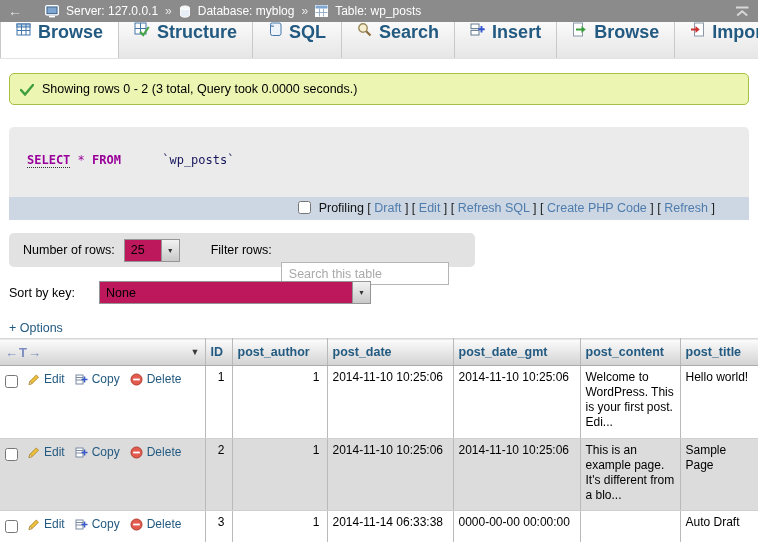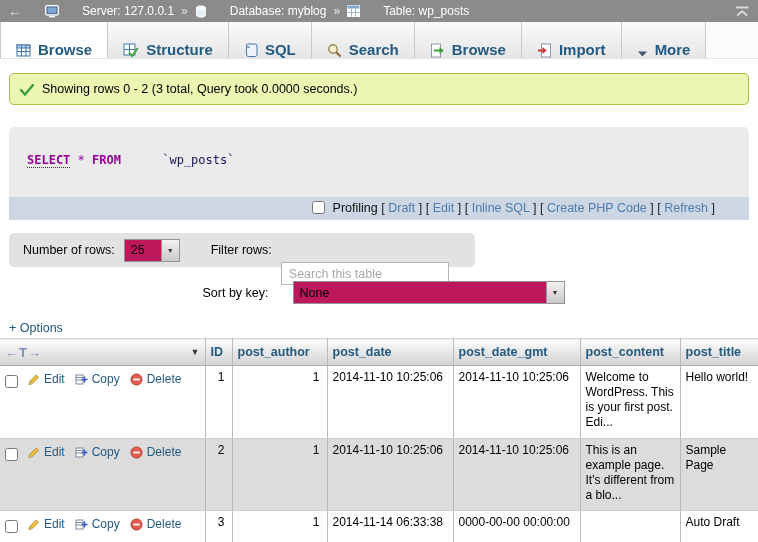--- a/index.html
+++ b/index.html
@@ -3,30 +3,30 @@
 <meta charset="utf-8">
 <style>
   * { margin:0; padding:0; box-sizing:border-box; }
   html,body { width:758px; height:542px; overflow:hidden; background:#fff;
     font-family:"Liberation Sans", sans-serif; font-size:12px; color:#000; }
 
   
   .topbar { height:22px; background:#8b8b8b; color:#fff; display:flex;
     align-items:center; padding:0 8px; gap:7px; }
   .topbar .back { color:#e4e4e4; font-size:14px; margin-right:16px; cursor:pointer; }
-  .topbar a { color:#fff; text-decoration:none; cursor:pointer;margin-left:16px; }
+  .topbar a { color:#fff; text-decoration:none; cursor:pointer; }
   .topbar .sep { color:#e8e8e8; }
   .topbar .collapse { margin-left:auto; cursor:pointer; display:flex; align-items:center; }
 
   
   .tabstrip { height:37px; display:flex; align-items:stretch;
     background:#fbfbfb; border-bottom:1px solid #e3e3e3; }
-  .tab { display:flex; align-items:flex-end; gap:7px; padding:0 15px;
+  .tab { display:flex; align-items:flex-start; gap:7px; padding:0 15px;
     background:linear-gradient(#fafafa,#e6e6e6); border-right:1px solid #c9c9c9;
-    color:#235a81; font-weight:bold; font-size:15px; cursor:pointer; white-space:nowrap; }
+    color:#235a81; font-weight:bold; font-size:18px; cursor:pointer; white-space:nowrap; }
   .tab:first-child { border-left:1px solid #c9c9c9; }
   .tab.active { background:#fff; }
 
   
   .msgbox { margin:14px 9px 0 9px; background:#ecf5b1; border:1px solid #a6bf45;
     border-radius:5px; padding:8px 10px; display:flex; align-items:flex-end; gap:8px;
     font-size:12.5px; }
 
   
   .sqlpanel { margin:22px 9px 0 9px; border-radius:5px 5px 0 0; overflow:hidden; }
@@ -52,21 +52,21 @@
     background:#be185d; height:23px; font-size:12.5px; padding:0 22px 0 6px;
     font-family:"Liberation Sans", sans-serif; border-radius:0; }
   .selwrap::after { content:"▼"; position:absolute; right:1px; top:1px; bottom:1px;
     width:17px; background:linear-gradient(#f2f2f2,#c9c9c9); border-left:1px solid #959595;
     color:#333; font-size:7px; display:flex; align-items:center; justify-content:center;
     pointer-events:none; }
   .filterin { width:168px; height:23px; border:1px solid #b5b5b5; padding:0 7px;
     font-size:12.5px; font-family:"Liberation Sans", sans-serif; color:#333;margin-top:47px; }
   .filterin::placeholder { color:#a9a9a9; }
   .sortrow { margin:14px 0 0 9px; display:flex; align-items:center; gap:24px;
-    font-size:12.5px;justify-content:center; }
+    font-size:12.5px; }
   .options-link { display:inline-block; margin:17px 0 3px 9px; color:#235a81;
     font-size:12.5px; text-decoration:none; cursor:pointer; }
 
   
   table.results { border-collapse:collapse; width:758px; table-layout:fixed;
     font-size:12px; }
   .results th, .results td { border-right:1px solid #b9b9b9; padding:4px 5px;
     vertical-align:top; overflow:hidden; }
   .results th { background:linear-gradient(#fcfcfc,#d2d2d2); color:#235a81;
     text-align:left; font-size:12.5px; border-top:1px solid #d8d8d8;
@@ -167,20 +167,30 @@
         <svg width="15" height="15" viewBox="0 0 15 15">
           <circle cx="6" cy="6" r="4.2" fill="#f7f0d0" stroke="#9a8a5a" stroke-width="1.4"></circle>
           <line x1="9.2" y1="9.2" x2="13.5" y2="13.5" stroke="#8a6d3b" stroke-width="2.2"></line>
         </svg>
       </span>
     <span>Search</span>
   </div>
   <div class="tab">
     <span>
         <svg width="15" height="15" viewBox="0 0 15 15">
+          <rect x="1" y="2" width="8" height="4.6" fill="#fff" stroke="#667a90"></rect>
+          <rect x="1" y="8.4" width="8" height="4.6" fill="#fff" stroke="#667a90"></rect>
+          <path d="M11.5 4v6.5M8.3 7.3h6.4" stroke="#3355cc" stroke-width="1.9"></path>
+        </svg>
+      </span>
+    <span>Insert</span>
+  </div>
+  <div class="tab">
+    <span>
+        <svg width="15" height="15" viewBox="0 0 15 15">
           <rect x="1.5" y="1" width="9" height="13" fill="#fff" stroke="#8a97a8"></rect>
           <path d="M4 7.5h6" stroke="#3a9e3a" stroke-width="2"></path>
           <path d="M9.5 4l4.2 3.5-4.2 3.5z" fill="#3a9e3a"></path>
         </svg>
       </span>
     <span>Browse</span>
   </div>
   <div class="tab">
     <span>
         <svg width="15" height="15" viewBox="0 0 15 15">
@@ -219,21 +229,21 @@
   <div class="sqllinks">
     <input type="checkbox" style="">
     <span>Profiling</span>
     <span class="br">[</span>
     <a>Draft</a>
     <span class="br">]</span>
     <span class="br">[</span>
     <a>Edit</a>
     <span class="br">]</span>
     <span class="br">[</span>
-    <a>Inline SQL</a>
+    <a>Refresh SQL</a>
     <span class="br">]</span>
     <span class="br">[</span>
     <a>Create PHP Code</a>
     <span class="br">]</span>
     <span class="br">[</span>
     <a>Refresh</a>
     <span class="br">]</span>
   </div>
 </div>
 

